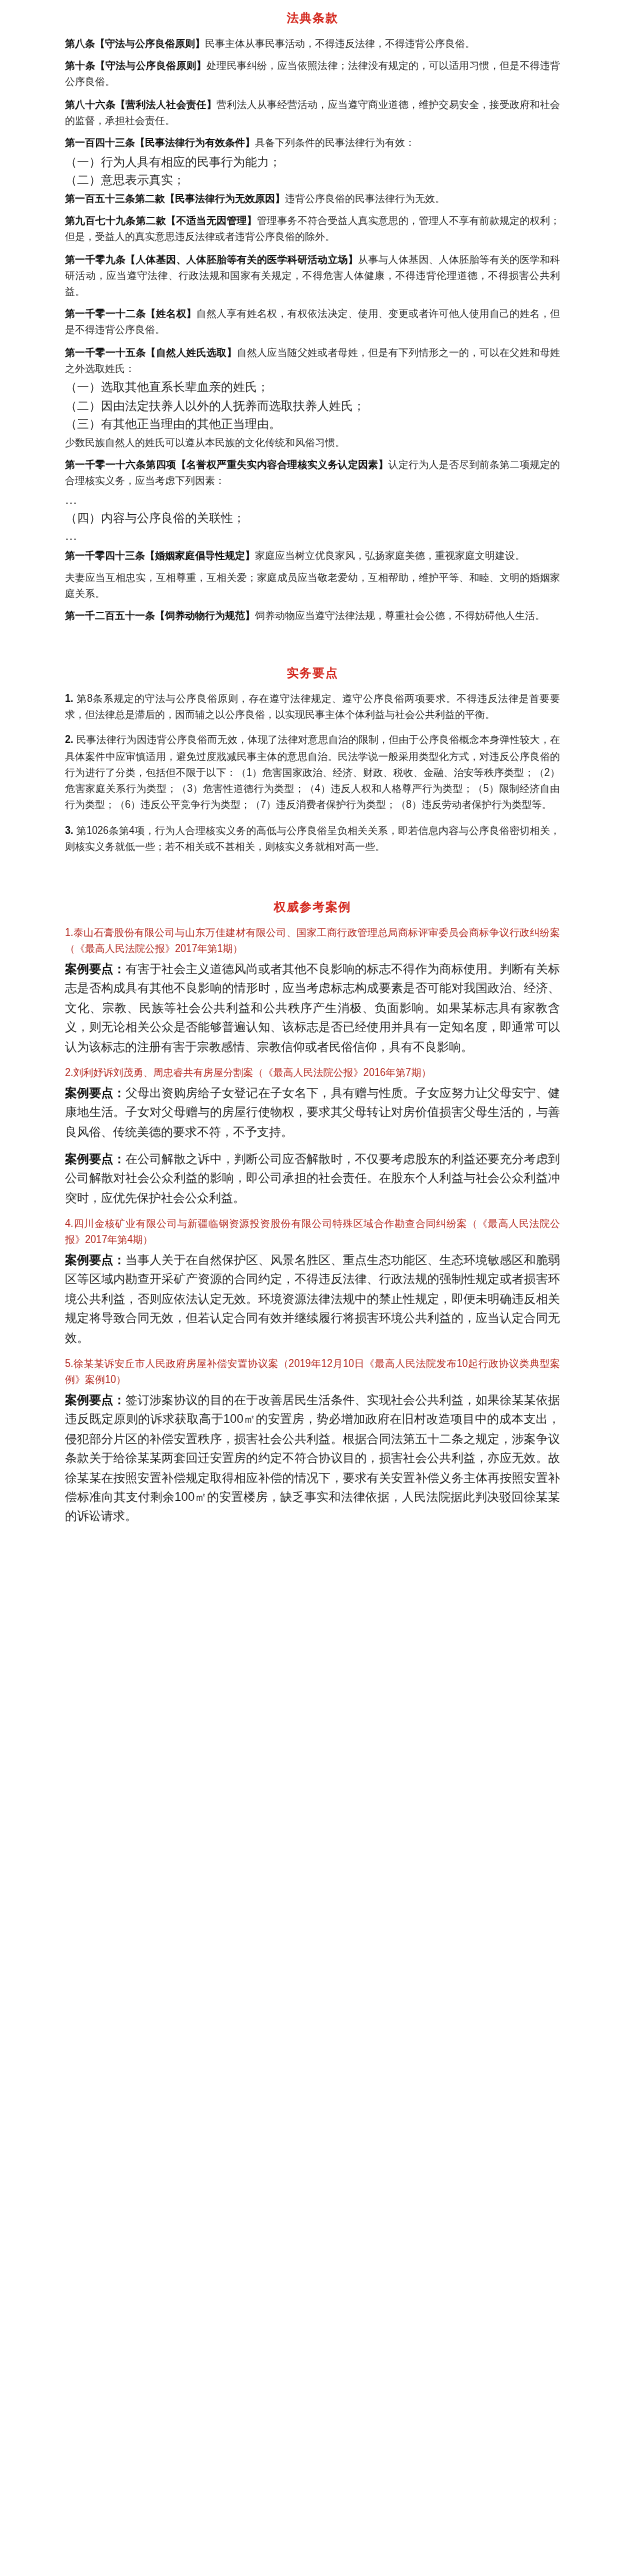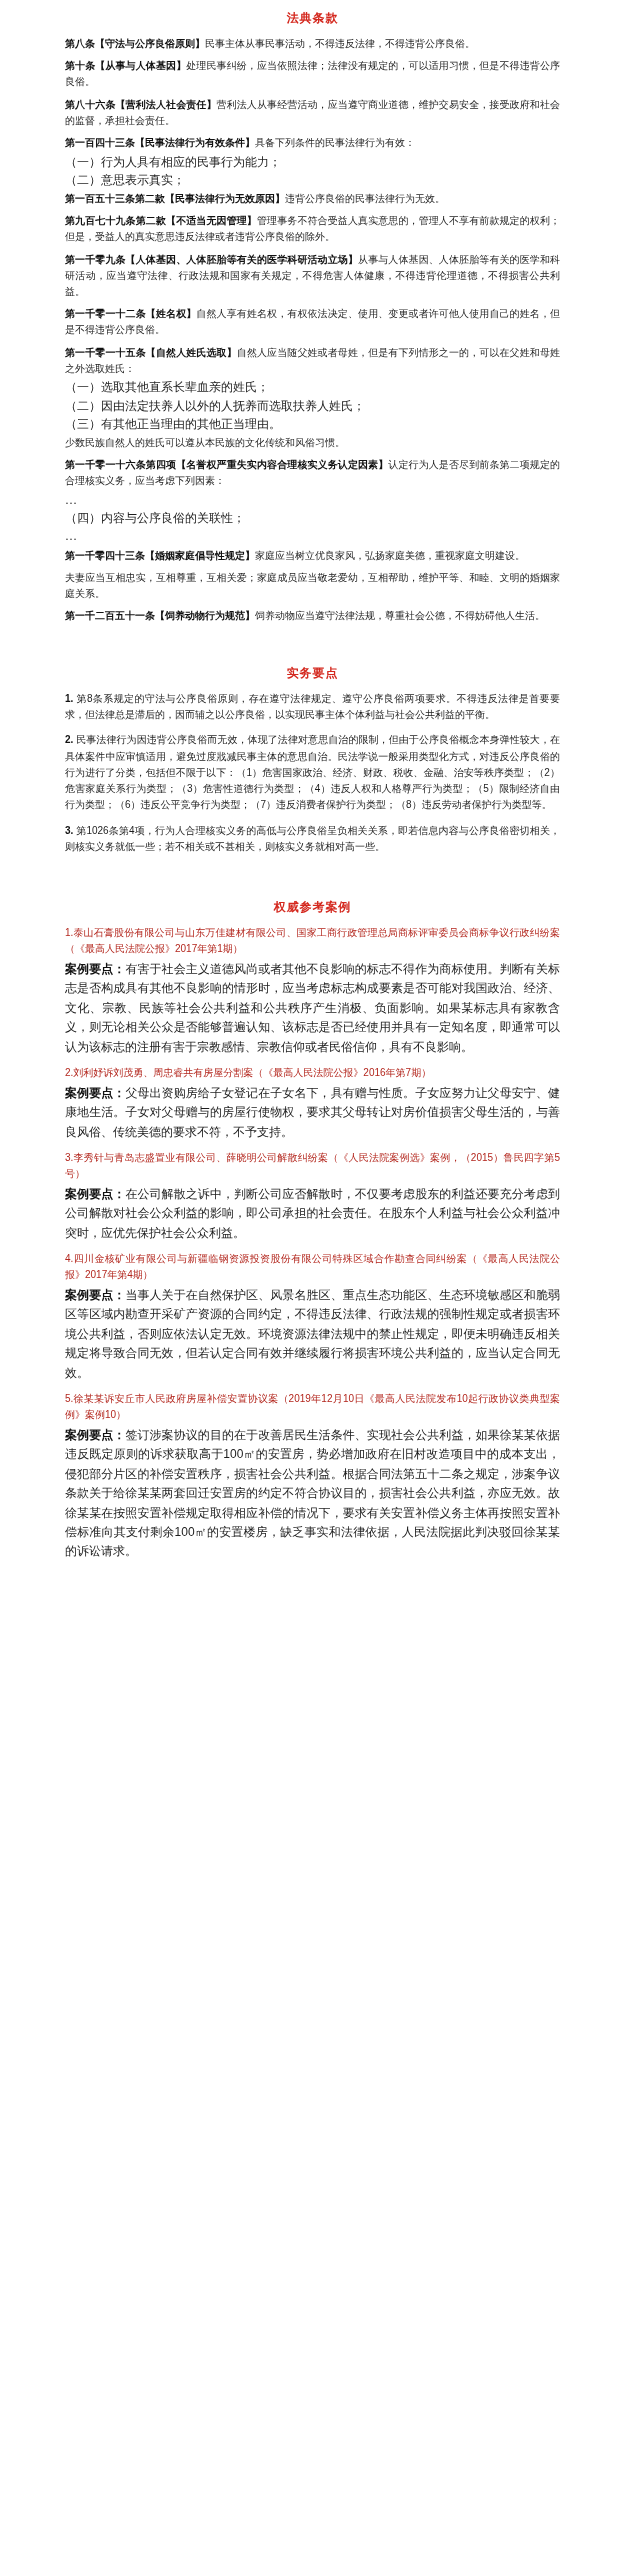--- a/index.html
+++ b/index.html
@@ -77,21 +77,21 @@
 </style>
 </head>
 <body>
 
 <div class="page">
 
   <div class="section-title first">法典条款</div>
 
   <div class="block statutes">
     <p class="para"><span class="law-head">第八条【守法与公序良俗原则】</span><span>民事主体从事民事活动，不得违反法律，不得违背公序良俗。</span></p>
-    <p class="para"><span class="law-head">第十条【从事与人体基因】</span><span>处理民事纠纷，应当依照法律；法律没有规定的，可以适用习惯，但是不得违背公序良俗。</span></p>
+    <p class="para"><span class="law-head">第十条【守法与公序良俗原则】</span><span>处理民事纠纷，应当依照法律；法律没有规定的，可以适用习惯，但是不得违背公序良俗。</span></p>
     <p class="para"><span class="law-head">第八十六条【营利法人社会责任】</span><span>营利法人从事经营活动，应当遵守商业道德，维护交易安全，接受政府和社会的监督，承担社会责任。</span></p>
     <p class="para tight"><span class="law-head">第一百四十三条【民事法律行为有效条件】</span><span>具备下列条件的民事法律行为有效：</span></p>
     <p class="dash">（一）行为人具有相应的民事行为能力；</p>
     <p class="dash">（二）意思表示真实；</p>
     <p class="para"><span class="law-head">第一百五十三条第二款【民事法律行为无效原因】</span><span>违背公序良俗的民事法律行为无效。</span></p>
     <p class="para"><span class="law-head">第九百七十九条第二款【不适当无因管理】</span><span>管理事务不符合受益人真实意思的，管理人不享有前款规定的权利；但是，受益人的真实意思违反法律或者违背公序良俗的除外。</span></p>
     <p class="para"><span class="law-head">第一千零九条【人体基因、人体胚胎等有关的医学科研活动立场】</span><span>从事与人体基因、人体胚胎等有关的医学和科研活动，应当遵守法律、行政法规和国家有关规定，不得危害人体健康，不得违背伦理道德，不得损害公共利益。</span></p>
     <p class="para"><span class="law-head">第一千零一十二条【姓名权】</span><span>自然人享有姓名权，有权依法决定、使用、变更或者许可他人使用自己的姓名，但是不得违背公序良俗。</span></p>
     <p class="para tight"><span class="law-head">第一千零一十五条【自然人姓氏选取】</span><span>自然人应当随父姓或者母姓，但是有下列情形之一的，可以在父姓和母姓之外选取姓氏：</span></p>
     <p class="dash">（一）选取其他直系长辈血亲的姓氏；</p>
@@ -121,21 +121,20 @@
 
   <div class="section-title">权威参考案例</div>
 
   <div class="block case">
     <p class="case-title">1.泰山石膏股份有限公司与山东万佳建材有限公司、国家工商行政管理总局商标评审委员会商标争议行政纠纷案（《最高人民法院公报》2017年第1期）</p>
     <p class="case-body"><span class="lead">案例要点：</span><span>有害于社会主义道德风尚或者其他不良影响的标志不得作为商标使用。判断有关标志是否构成具有其他不良影响的情形时，应当考虑标志构成要素是否可能对我国政治、经济、文化、宗教、民族等社会公共利益和公共秩序产生消极、负面影响。如果某标志具有家教含义，则无论相关公众是否能够普遍认知、该标志是否已经使用并具有一定知名度，即通常可以认为该标志的注册有害于宗教感情、宗教信仰或者民俗信仰，具有不良影响。</span></p>
 
     <p class="case-title">2.刘利妤诉刘茂勇、周忠睿共有房屋分割案（《最高人民法院公报》2016年第7期）</p>
     <p class="case-body"><span class="lead">案例要点：</span><span>父母出资购房给子女登记在子女名下，具有赠与性质。子女应努力让父母安宁、健康地生活。子女对父母赠与的房屋行使物权，要求其父母转让对房价值损害父母生活的，与善良风俗、传统美德的要求不符，不予支持。</span></p>
 
-    <p class="case-title">3.李秀针与青岛志盛置业有限公司、薛晓明公司解散纠纷案（《人民法院案例选》案例，（2015）鲁民四字第5号）</p>
     <p class="case-body"><span class="lead">案例要点：</span><span>在公司解散之诉中，判断公司应否解散时，不仅要考虑股东的利益还要充分考虑到公司解散对社会公众利益的影响，即公司承担的社会责任。在股东个人利益与社会公众利益冲突时，应优先保护社会公众利益。</span></p>
 
     <p class="case-title">4.四川金核矿业有限公司与新疆临钢资源投资股份有限公司特殊区域合作勘查合同纠纷案（《最高人民法院公报》2017年第4期）</p>
     <p class="case-body"><span class="lead">案例要点：</span><span>当事人关于在自然保护区、风景名胜区、重点生态功能区、生态环境敏感区和脆弱区等区域内勘查开采矿产资源的合同约定，不得违反法律、行政法规的强制性规定或者损害环境公共利益，否则应依法认定无效。环境资源法律法规中的禁止性规定，即便未明确违反相关规定将导致合同无效，但若认定合同有效并继续履行将损害环境公共利益的，应当认定合同无效。</span></p>
 
     <p class="case-title">5.徐某某诉安丘市人民政府房屋补偿安置协议案（2019年12月10日《最高人民法院发布10起行政协议类典型案例》案例10）</p>
     <p class="case-body"><span class="lead">案例要点：</span><span>签订涉案协议的目的在于改善居民生活条件、实现社会公共利益，如果徐某某依据违反既定原则的诉求获取高于100㎡的安置房，势必增加政府在旧村改造项目中的成本支出，侵犯部分片区的补偿安置秩序，损害社会公共利益。根据合同法第五十二条之规定，涉案争议条款关于给徐某某两套回迁安置房的约定不符合协议目的，损害社会公共利益，亦应无效。故徐某某在按照安置补偿规定取得相应补偿的情况下，要求有关安置补偿义务主体再按照安置补偿标准向其支付剩余100㎡的安置楼房，缺乏事实和法律依据，人民法院据此判决驳回徐某某的诉讼请求。</span></p>
   </div>
 
 </div>

